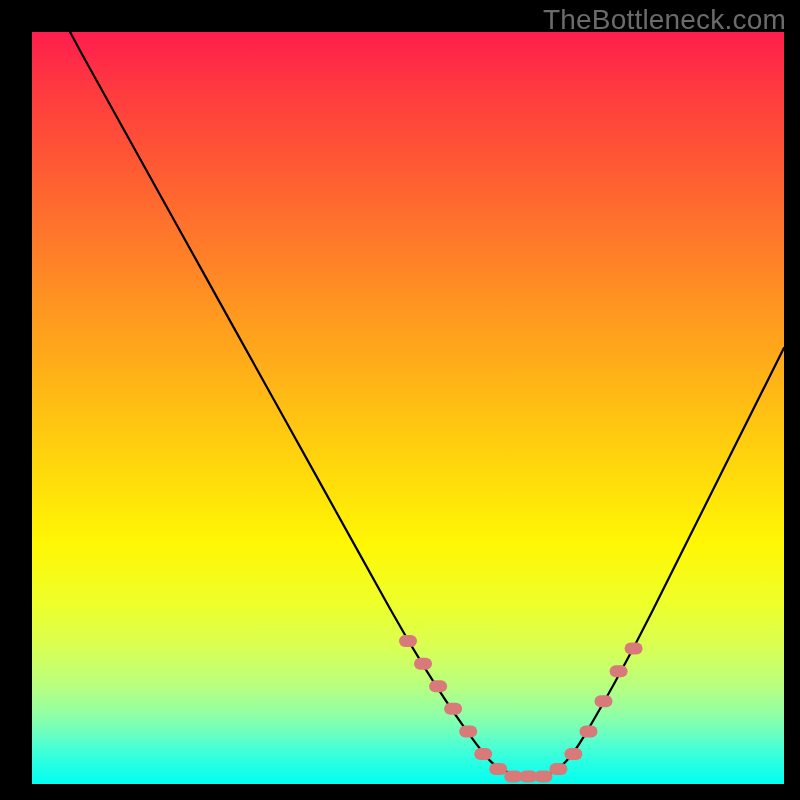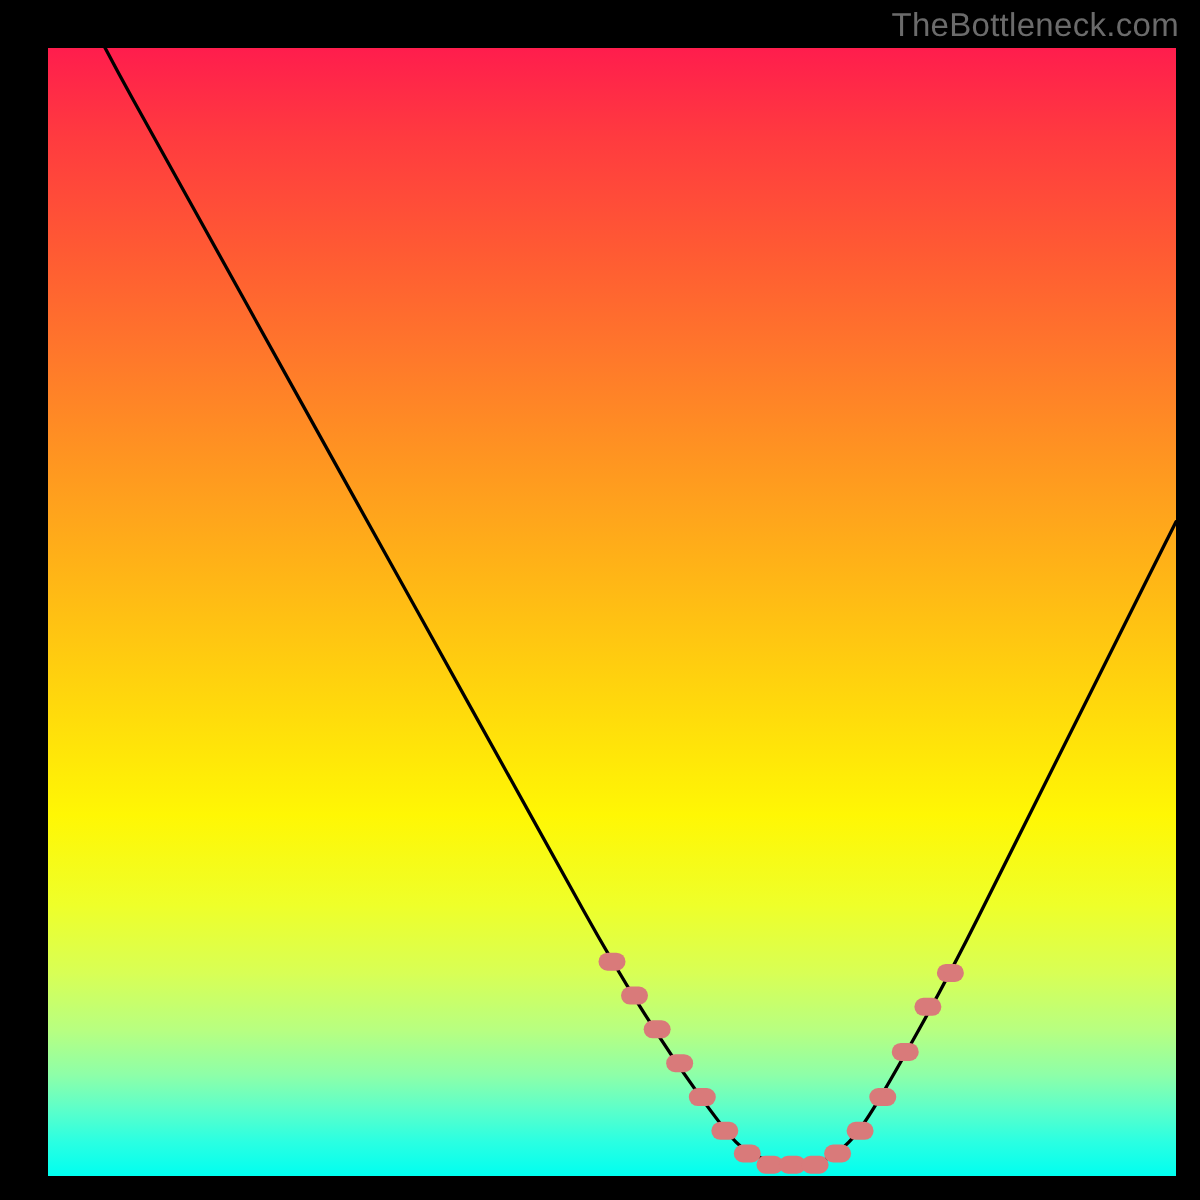--- a/index.html
+++ b/index.html
@@ -42,21 +42,21 @@
       #2affe2 97%,
       #00fff0 100%
     );
     border: 2px solid #000000;
     box-sizing: border-box;
   }
   .attribution {
     position: absolute;
     top: 4px;
     right: 14px;
-    font-size: 22px;
+    font-size: 28px;
     font-weight: 500;
     color: #6b6b6b;
     letter-spacing: 0.2px;
   }
   svg.curve {
     position: absolute;
     left: 0;
     top: 0;
     width: 100%;
     height: 100%;

